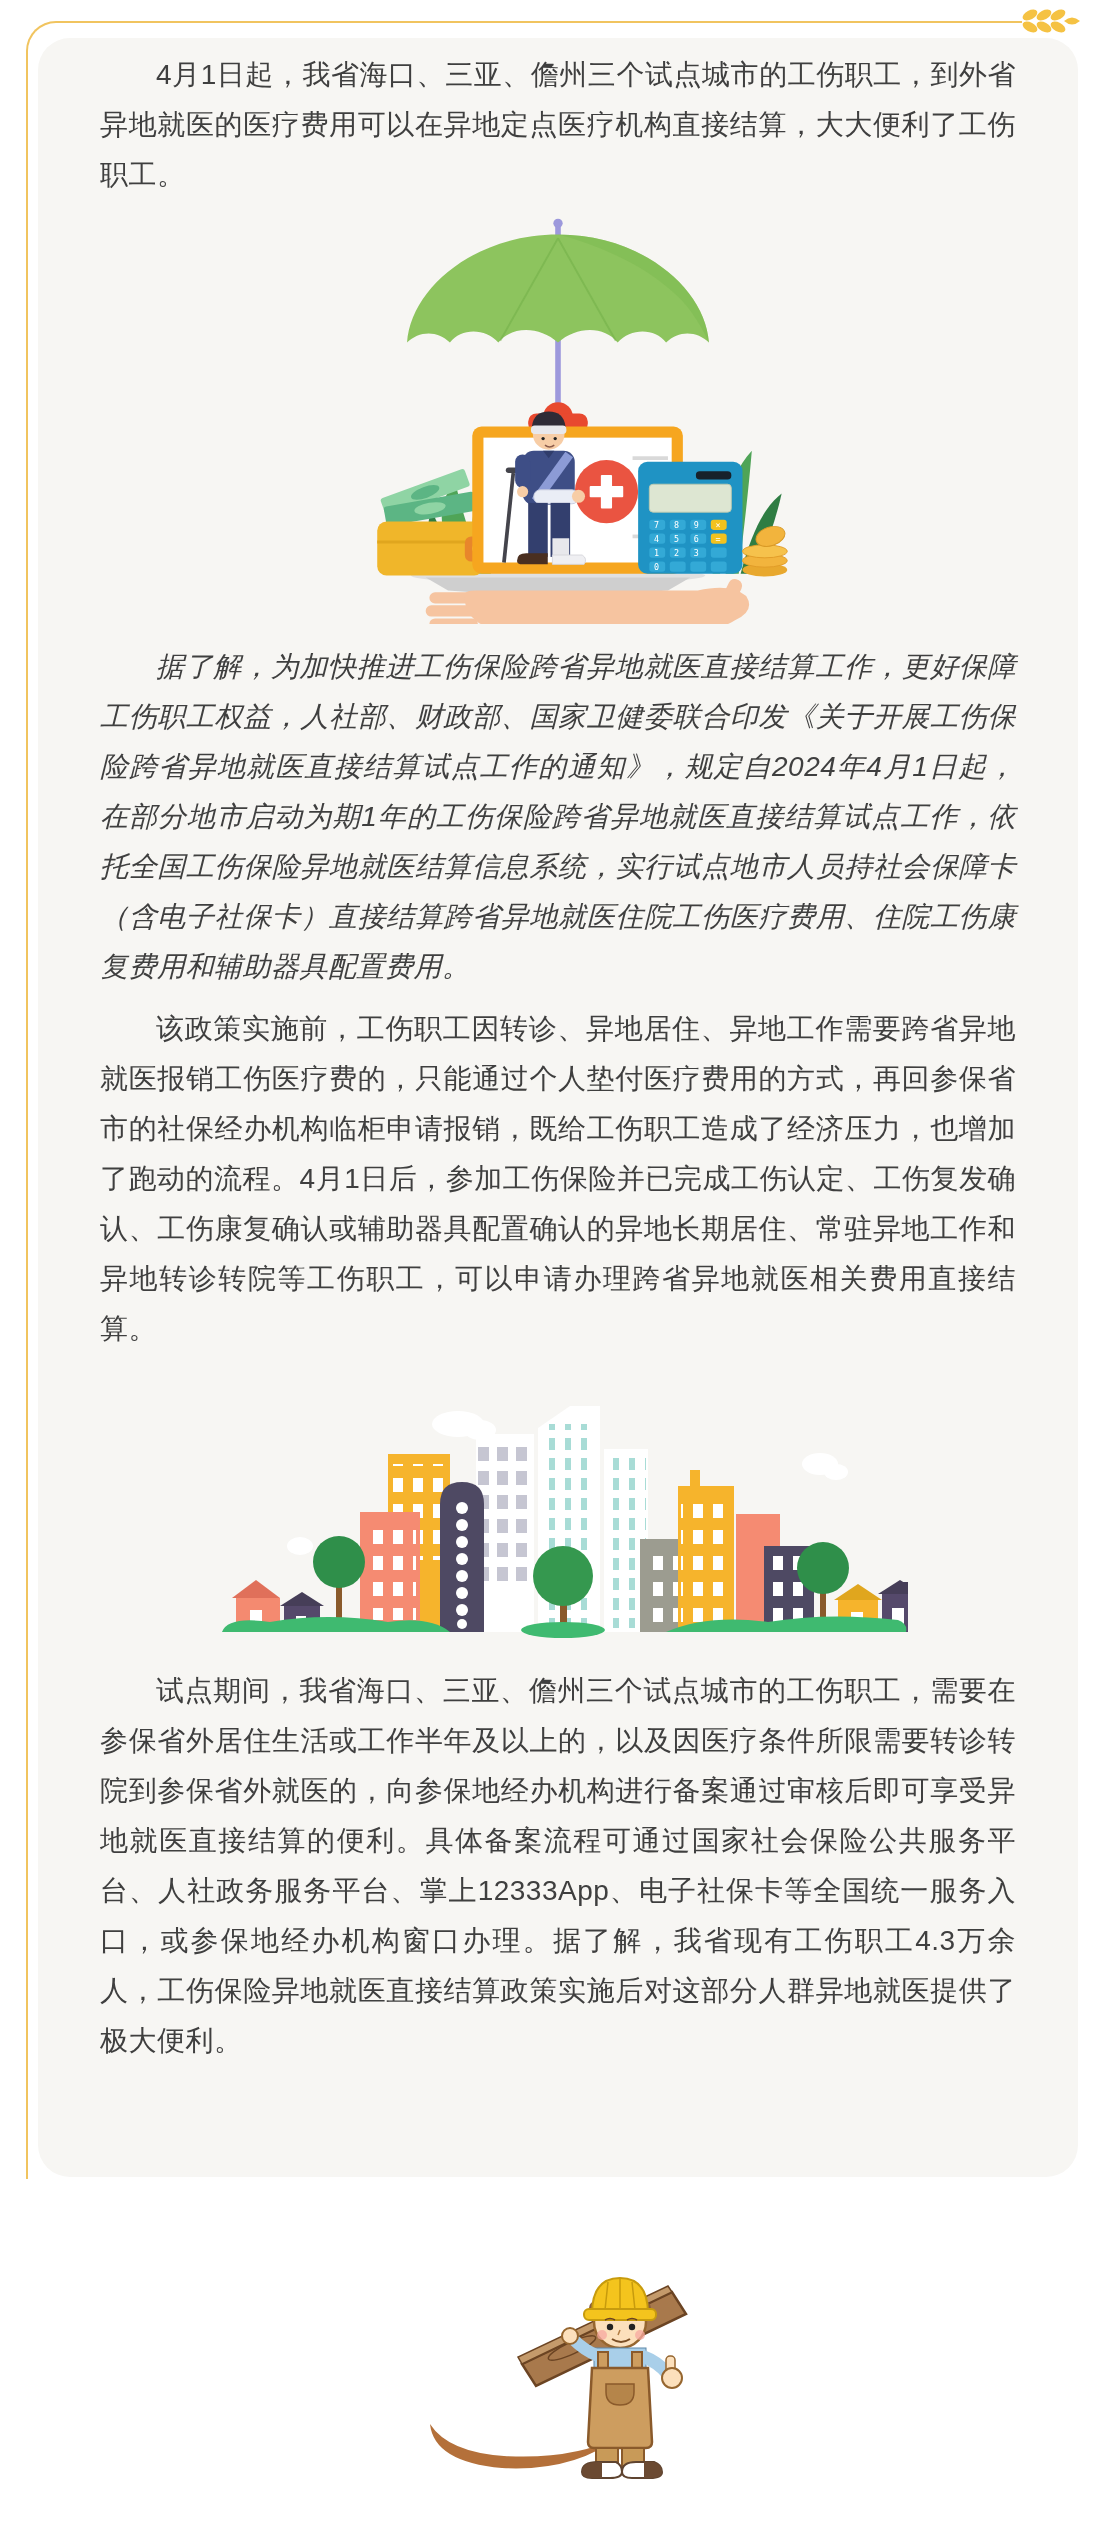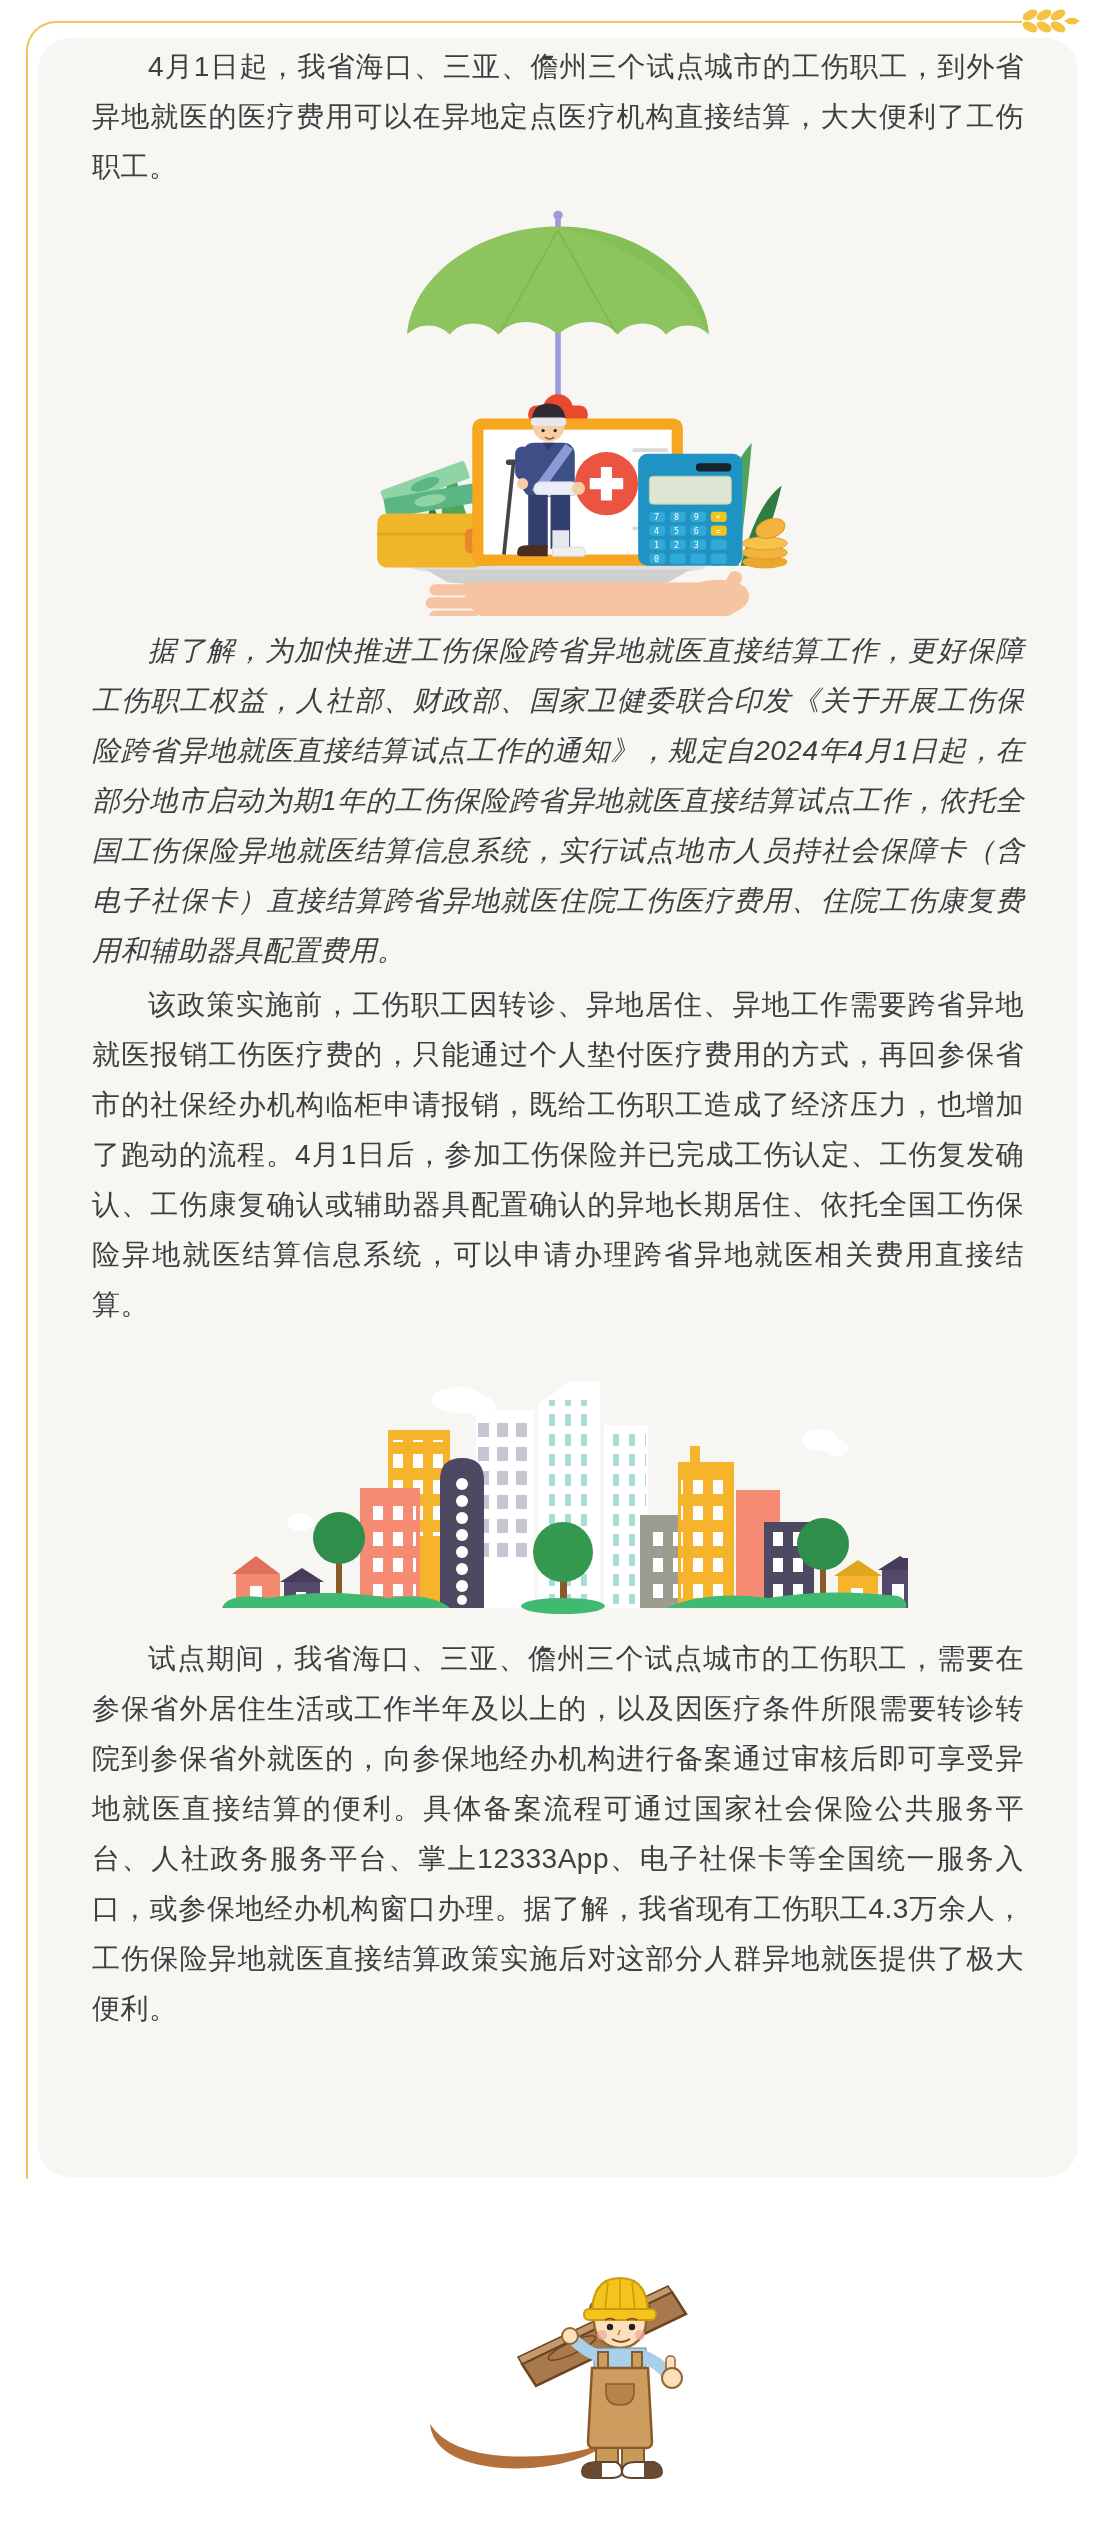--- a/index.html
+++ b/index.html
@@ -3,21 +3,21 @@
 <meta charset="utf-8">
 <style>
   html,body{margin:0;padding:0;background:#ffffff;}
   .page{position:relative;width:1102px;height:2524px;overflow:hidden;background:#fff;
         font-family:"Liberation Sans","DejaVu Sans",sans-serif;}
   .gold-frame{position:absolute;left:26px;top:21px;width:994px;height:2156px;
         border-top:2px solid #F1C45F;border-left:2px solid #F1C45F;border-top-left-radius:30px;}
   .wheat{position:absolute;left:1020px;top:4px;}
   .card{position:absolute;left:38px;top:38px;width:1040px;height:2139px;background:#F7F6F3;
         border-radius:32px;padding:0 50px;box-sizing:border-box;overflow:hidden;}
-  .card p{margin:4px;font-size:28px;line-height:50px;color:#3F3F3F;text-align:justify;
+  .card p{margin:12px;font-size:28px;line-height:50px;color:#3F3F3F;text-align:justify;
         text-indent:2em;letter-spacing:0.5px;}
   .p1{margin-top:28px;}
   .illus1{margin-top:14px;height:416px;display:flex;justify-content:center;}
   .p2{margin-top:90px;font-style:italic;}
   .p3{margin-top:14px;}
   .illus2{margin-top:40px;height:260px;display:flex;justify-content:center;align-items:center;}
   .p4{margin-top:64px;}
   .p5{margin-top:14px;}
   .footer-art{position:absolute;left:410px;top:2256px;width:320px;height:250px;}
   .mascot{position:absolute;left:100px;top:0;}
@@ -160,21 +160,21 @@
           <rect x="112" y="406" width="52" height="12" rx="6"></rect>
           <rect x="108" y="420" width="56" height="12" rx="6"></rect>
           <rect x="112" y="434" width="52" height="12" rx="6"></rect>
           <path d="M150,412 Q146,404 162,404 L400,404 Q436,396 452,410 Q462,426 440,436 Q380,470 280,466 Q200,462 164,438 Q150,428 150,412 Z"></path>
           <rect x="434" y="392" width="15" height="36" rx="7" transform="rotate(26 441 396)"></rect>
         </g>
       </svg>
     </div>
 
     <p class="p2">据了解，为加快推进工伤保险跨省异地就医直接结算工作，更好保障工伤职工权益，人社部、财政部、国家卫健委联合印发《关于开展工伤保险跨省异地就医直接结算试点工作的通知》，规定自2024年4月1日起，在部分地市启动为期1年的工伤保险跨省异地就医直接结算试点工作，依托全国工伤保险异地就医结算信息系统，实行试点地市人员持社会保障卡（含电子社保卡）直接结算跨省异地就医住院工伤医疗费用、住院工伤康复费用和辅助器具配置费用。</p>
-    <p class="p3">该政策实施前，工伤职工因转诊、异地居住、异地工作需要跨省异地就医报销工伤医疗费的，只能通过个人垫付医疗费用的方式，再回参保省市的社保经办机构临柜申请报销，既给工伤职工造成了经济压力，也增加了跑动的流程。4月1日后，参加工伤保险并已完成工伤认定、工伤复发确认、工伤康复确认或辅助器具配置确认的异地长期居住、依托全国工伤保险异地就医结算信息系统，可以申请办理跨省异地就医相关费用直接结算。</p>
+    <p class="p3">该政策实施前，工伤职工因转诊、异地居住、异地工作需要跨省异地就医报销工伤医疗费的，只能通过个人垫付医疗费用的方式，再回参保省市的社保经办机构临柜申请报销，既给工伤职工造成了经济压力，也增加了跑动的流程。4月1日后，参加工伤保险并已完成工伤认定、工伤复发确认、工伤康复确认或辅助器具配置确认的异地长期居住、常驻异地工作和异地转诊转院等工伤职工，可以申请办理跨省异地就医相关费用直接结算。</p>
 
     <div class="illus2">
       <svg width="700" height="260" viewBox="0 0 700 260">
         <defs>
           <pattern id="winW" width="20" height="26" patternUnits="userSpaceOnUse">
               <rect x="5" y="6" width="10" height="14" fill="#FFFFFF"></rect>
             </pattern>
           <pattern id="winG" width="19" height="24" patternUnits="userSpaceOnUse">
               <rect x="4" y="5" width="11" height="14" fill="#C6C6D2"></rect>
             </pattern>

